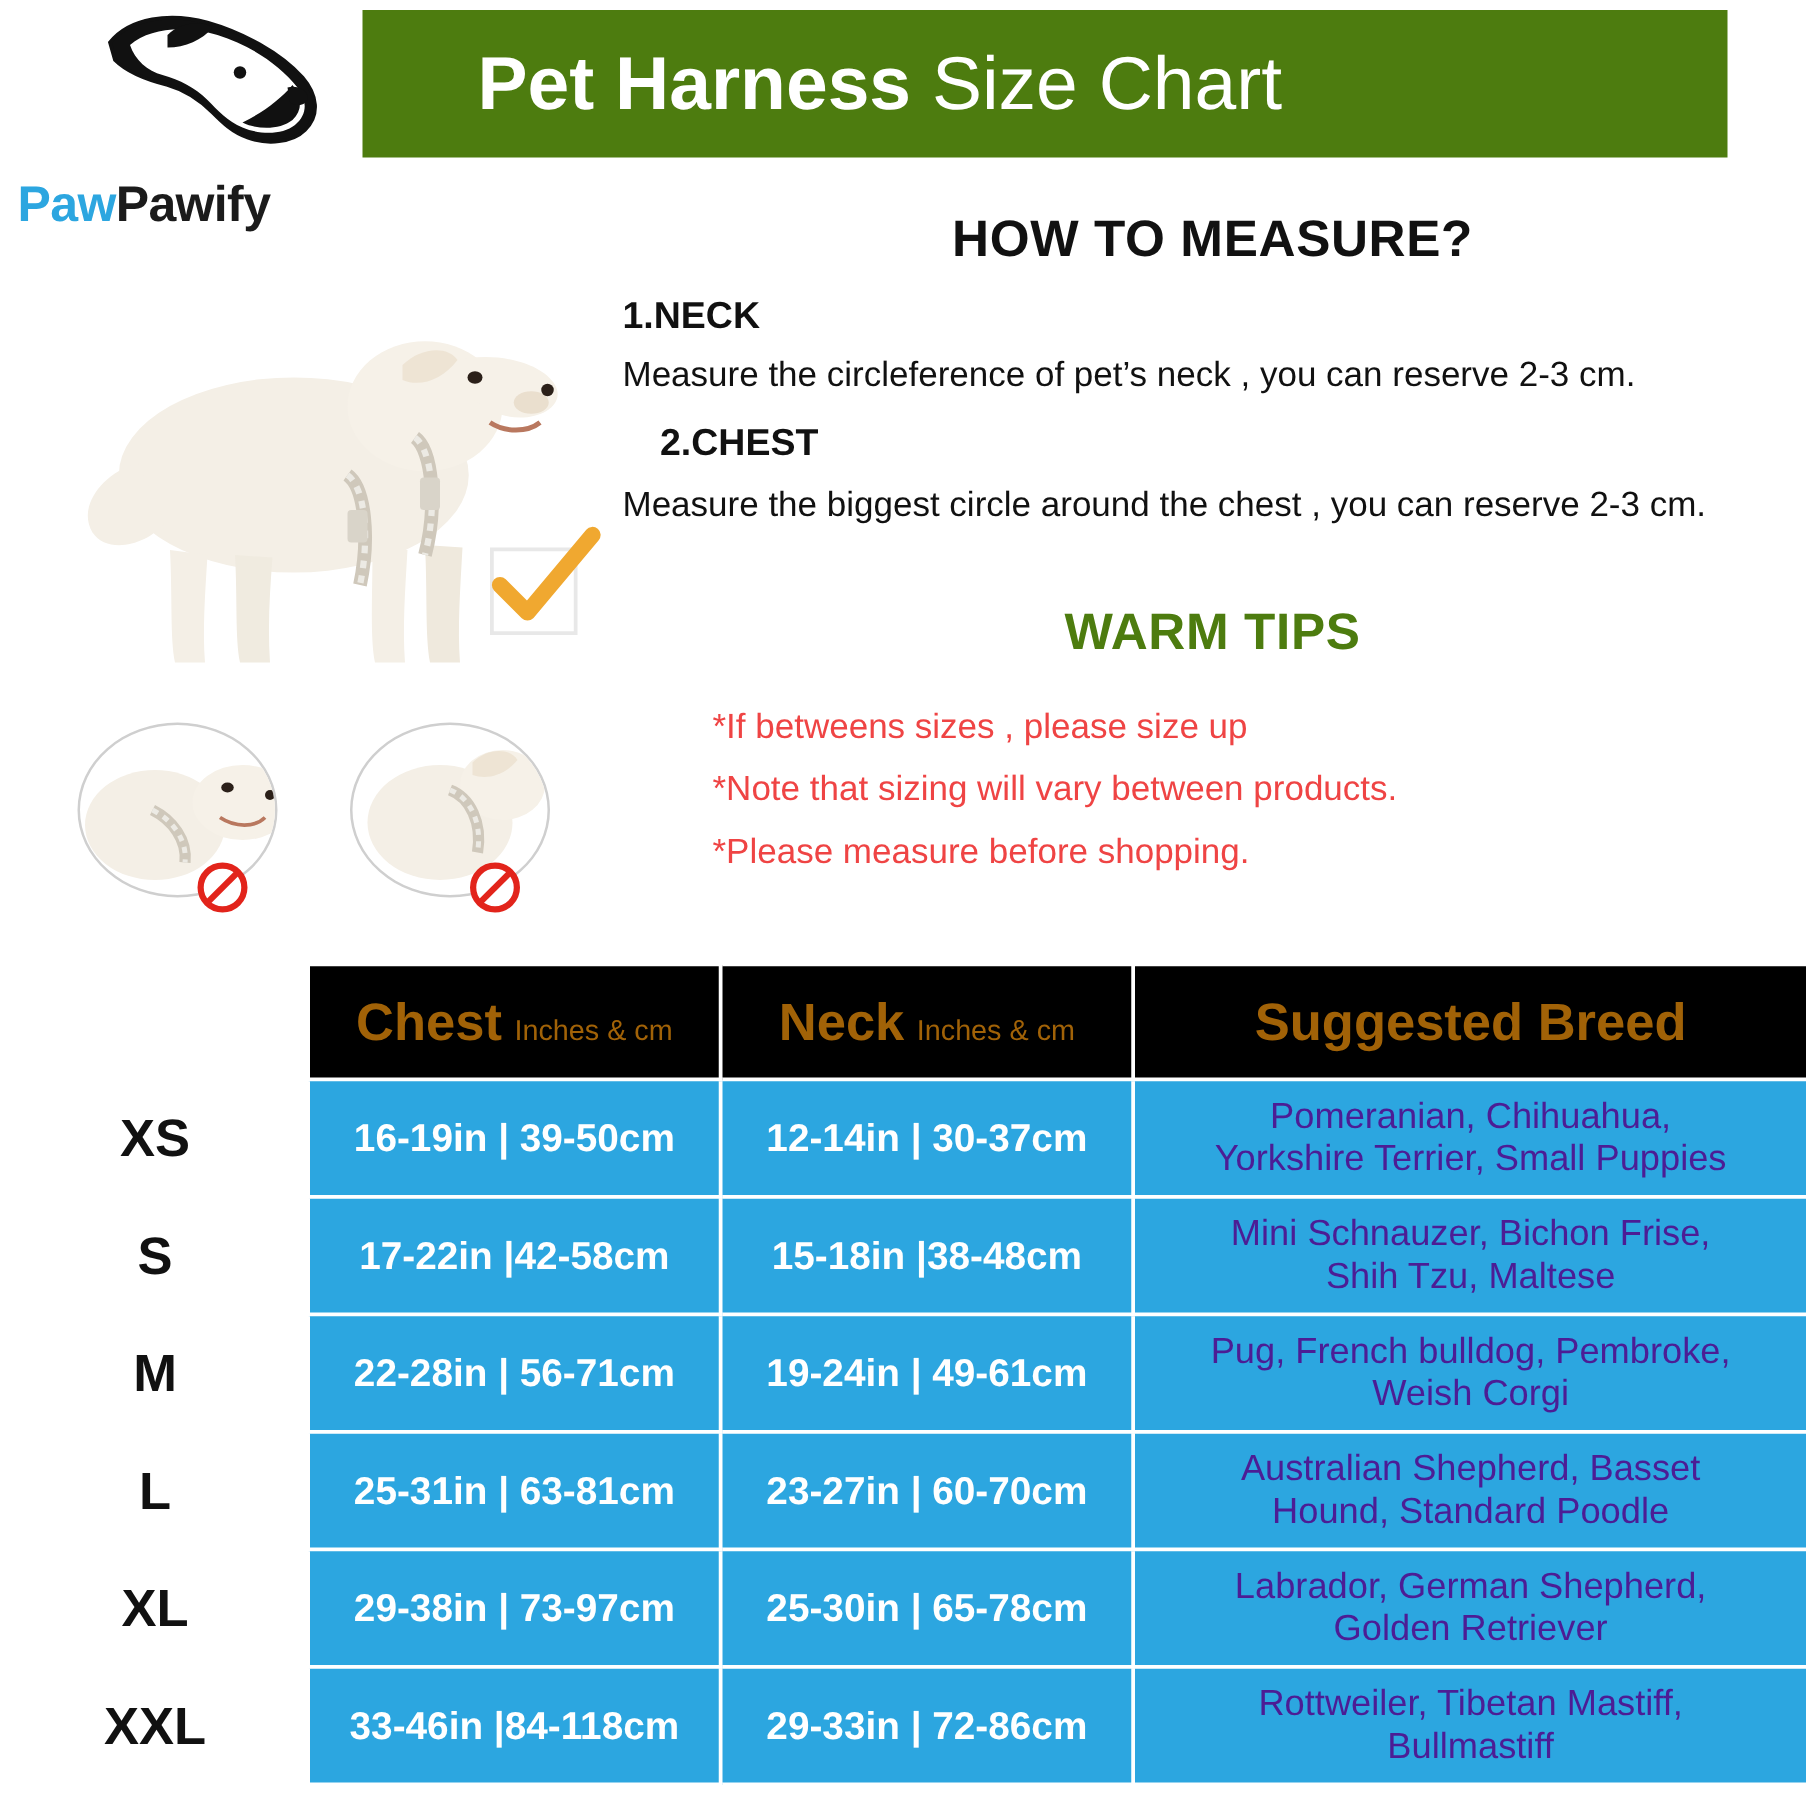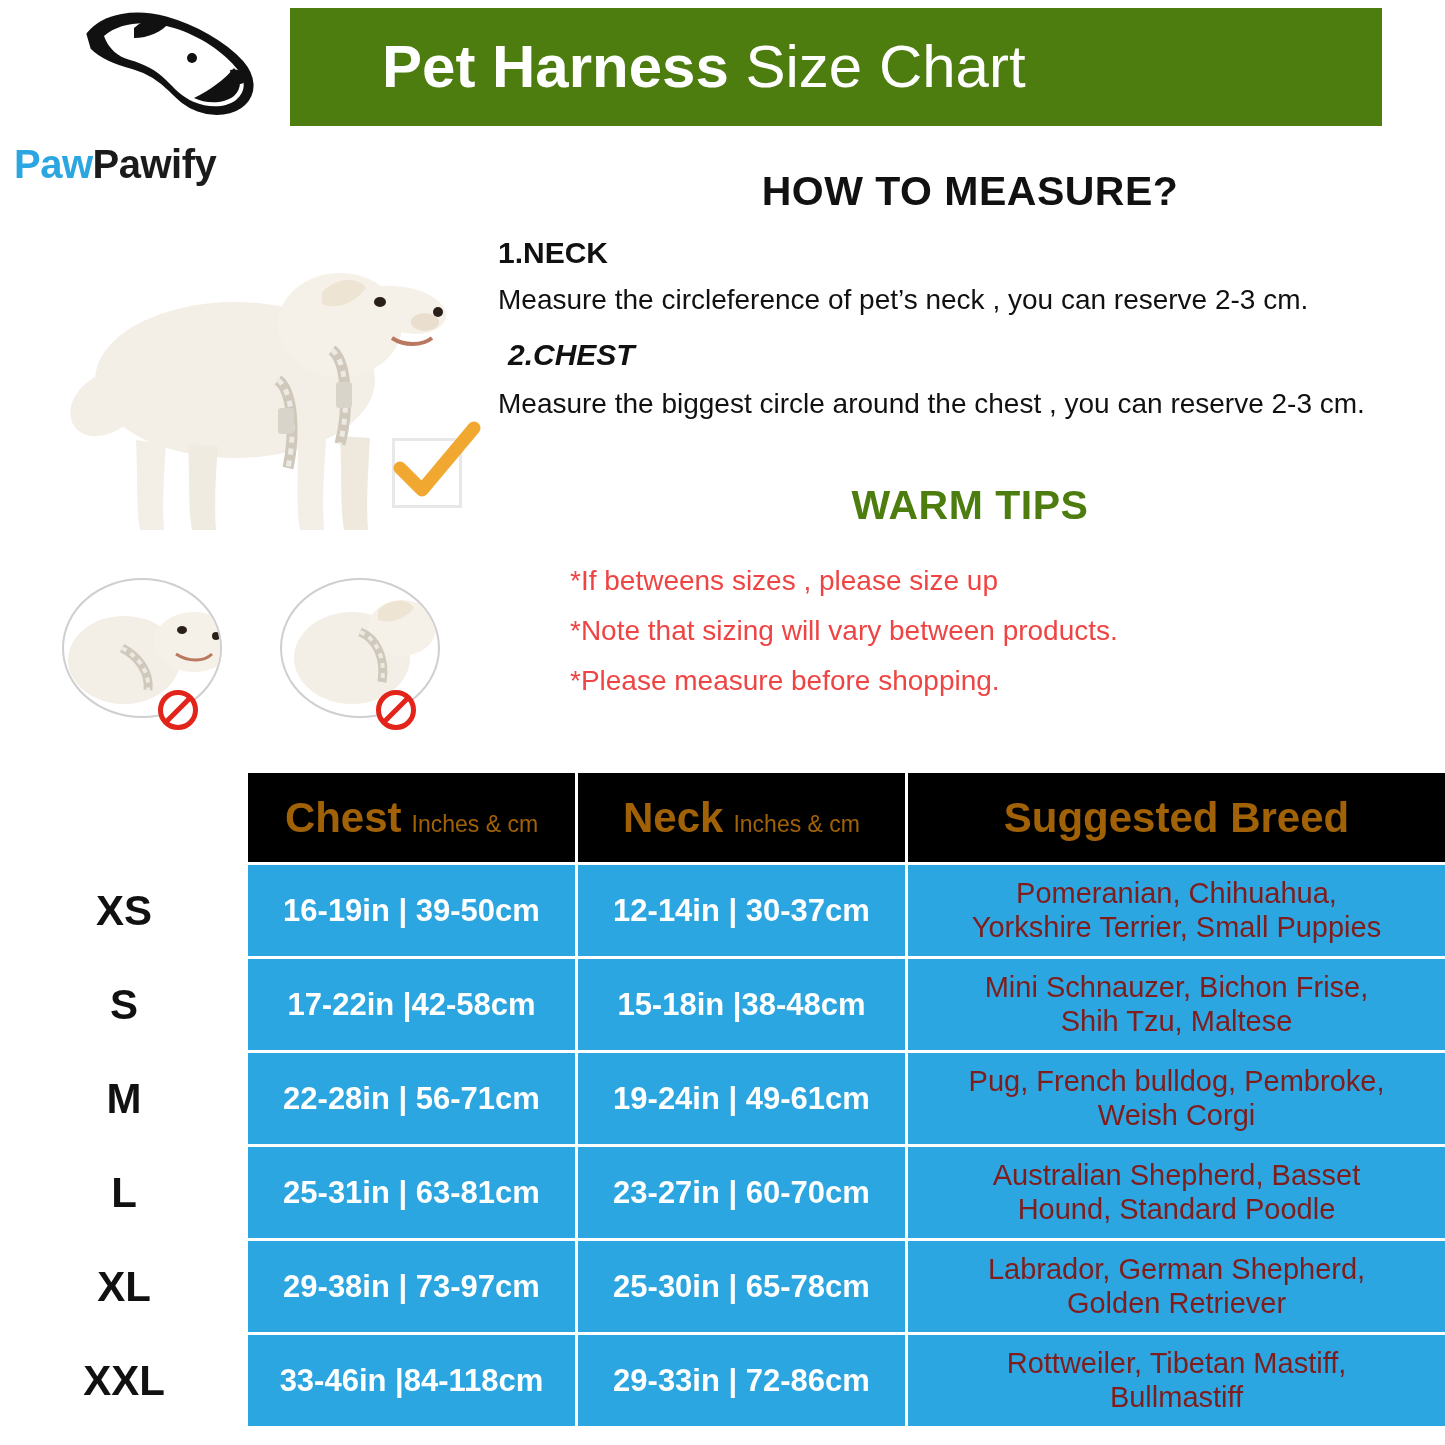--- a/index.html
+++ b/index.html
@@ -70,21 +70,21 @@
   }
   .txt-block {
     position: absolute;
     color: #111;
   }
   .lbl { font-size: 30px; font-weight: bold; }
   .line { font-size: 28px; }
 
   .neck-lbl { left: 498px; top: 236px; }
   .neck-line { left: 498px; top: 284px; }
-  .chest-lbl { left: 508px; top: 338px; font-style: italic; }
+  .chest-lbl { left: 528px; top: 338px; }
   .chest-line { left: 498px; top: 388px; }
 
   .warm-title {
     position: absolute;
     left: 720px; top: 482px;
     width: 500px;
     text-align: center;
     font-size: 41px;
     font-weight: bold;
     color: #4d7c0f;
@@ -179,21 +179,21 @@
   .val-cell {
     background: #2ca6e0;
     color: #ffffff;
     font-size: 31px;
     font-weight: bold;
     text-align: center;
     vertical-align: middle;
   }
   .breed-cell {
     background: #2ca6e0;
-    color: #7f1d1d;
+    color: #4c1d95;
     font-size: 29px;
     text-align: center;
     vertical-align: middle;
     line-height: 1.15;
     padding: 4px 8px;
   }
 </style>
 </head>
 <body>
 

